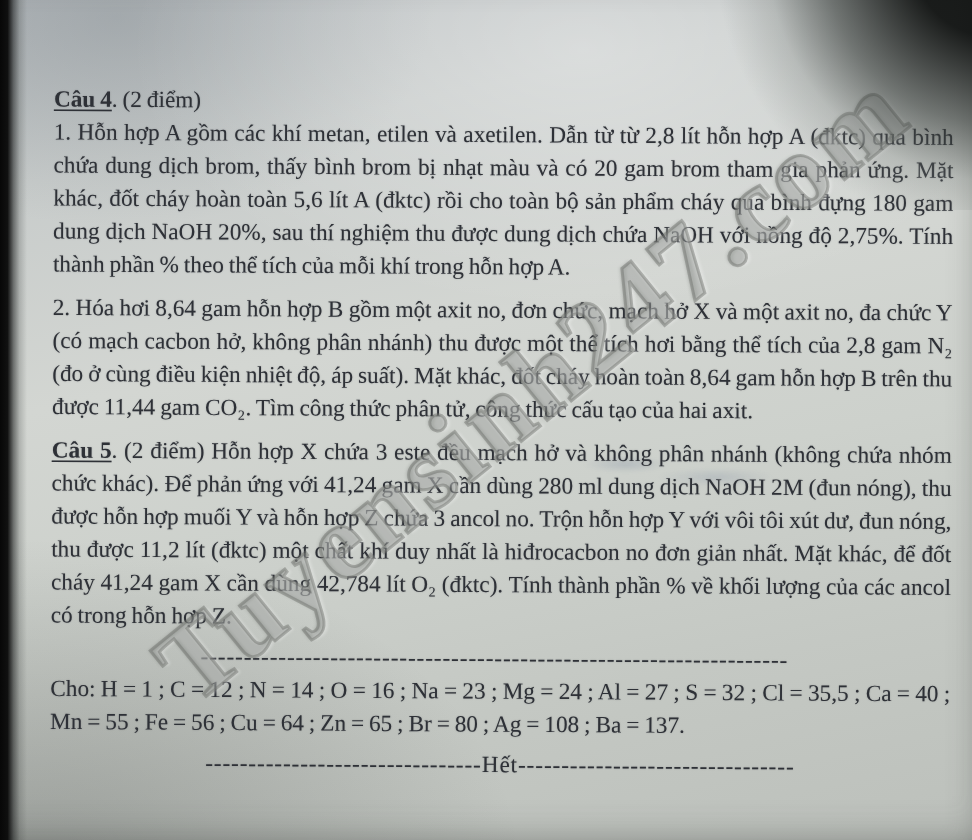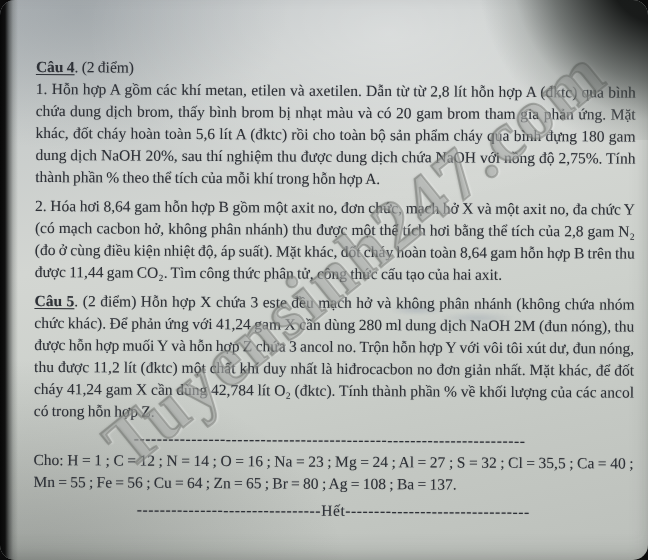--- a/index.html
+++ b/index.html
@@ -7,21 +7,20 @@
     width: 648px; height: 560px;
     overflow: hidden;
     background: #0b0b0b;
     font-family: "Liberation Serif", "DejaVu Serif", serif;
   }
   .photo {
     position: relative;
     width: 648px; height: 560px;
     overflow: hidden;
     background: #0b0b0b;
-    border-radius: 15px;
   }
   .paper {
     position: absolute; inset: 0;
     background:
       radial-gradient(ellipse 420px 240px at 60% 6%, rgba(255,255,255,0.34), rgba(255,255,255,0) 72%),
       radial-gradient(ellipse 520px 360px at 4% 104%, rgba(52,56,54,0.30), rgba(52,56,54,0) 62%),
       radial-gradient(ellipse 300px 200px at 12% 2%, rgba(120,128,134,0.35), rgba(120,128,134,0) 70%),
       linear-gradient(168deg, #b6bbbe 0%, #c8cccb 18%, #d3d6d2 40%, #cdd1cc 58%, #c4c8c3 78%, #bcc0bb 100%);
   }
   .paper::after {

